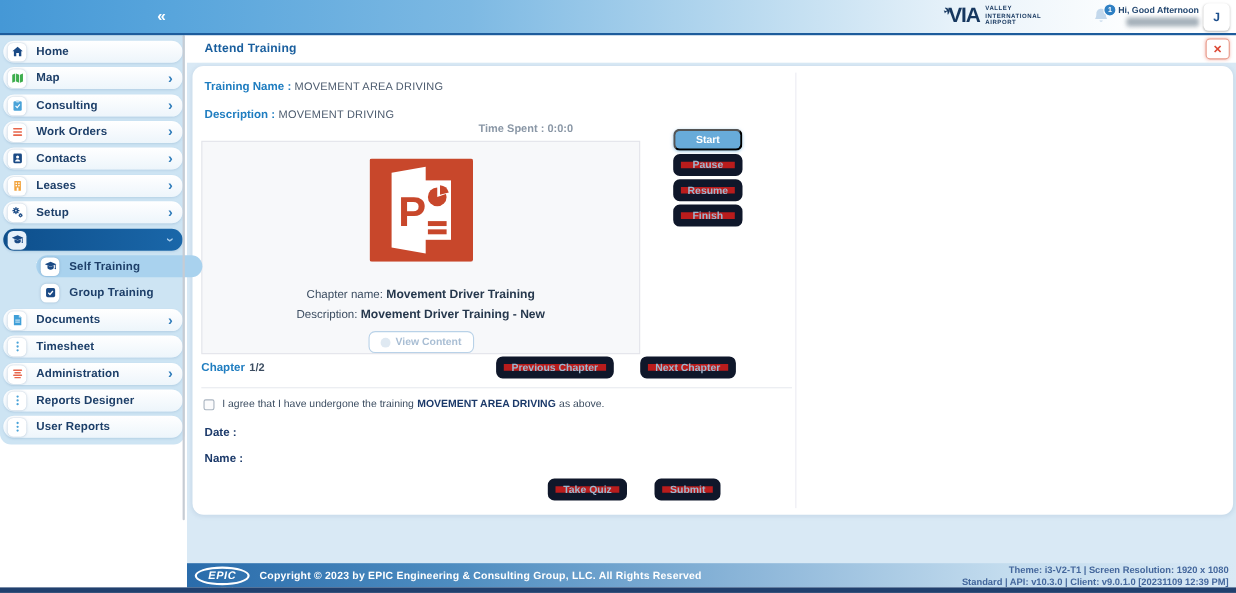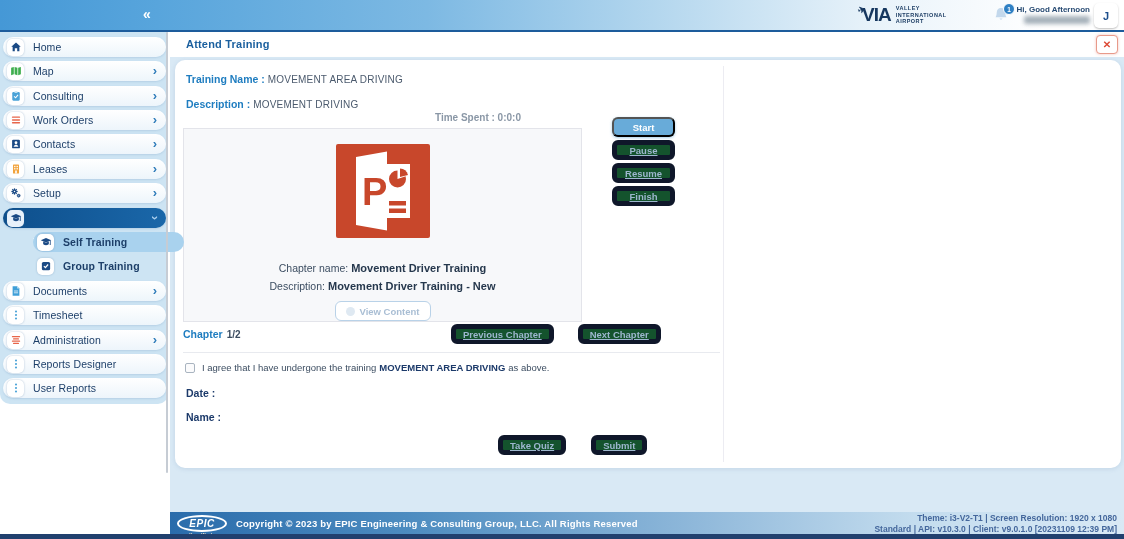--- a/index.html
+++ b/index.html
@@ -37,21 +37,21 @@
   .sidebar-scrollbar { position:absolute; left:166px; top:0; width:2px; height:441px; background:#c6ccd4; border-radius:2px; cursor:pointer; }
   .nav-item { position:absolute; left:3px; width:163px; height:20px; border-radius:11px;
     background:linear-gradient(180deg,#ffffff,#edf5fb); display:flex; align-items:center; padding:0 9px 0 4px;
     box-shadow:0 1px 2px rgba(100,140,180,.22); cursor:pointer; }
   .nav-item.sub { left:33px; width:151px; background:transparent; box-shadow:none; }
   .nav-item.sub.active-sub { background:#a9d2ee; border-radius:11px; }
   .nav-item.active { background:linear-gradient(90deg,#0e4f8c,#1a67a9); }
   .nav-ico { width:17px; height:17px; background:#fff; border-radius:5px; box-shadow:0 0 2px rgba(80,120,160,.45);
     display:flex; align-items:center; justify-content:center; margin-right:9px; flex:0 0 17px; }
   .nav-item.active .nav-ico { background:#e8f1fa; }
-  .nav-label { font-size:10.5px; font-weight:400; color:#1d3f69; flex:1; letter-spacing:.1px; }
+  .nav-label { font-size:10.5px; font-weight:700; color:#1d3f69; flex:1; letter-spacing:.1px; }
   .nav-item.active .nav-label { color:#fff; font-weight:400;margin-top:47px; }
   .nav-item.sub .nav-label { font-weight:700; }
   .nav-chevron { font-size:13px; color:#2f7cba; font-weight:bold; line-height:10px; }
   .nav-chevron.down { color:#a8cdec; transform:rotate(90deg); }
 
   
   .main-bg { position:absolute; left:170px; top:32px; width:954px; height:502px; background:#d9e9f5; }
   .titlebar { position:absolute; left:170px; top:32px; width:954px; height:25px; background:#fff; z-index:2; }
   .titlebar-text { position:absolute; left:16px; top:6px; font-size:11px; font-weight:bold; color:#1a5f9e; letter-spacing:.2px; }
   .close-btn { position:absolute; right:6px; top:3px; width:22px; height:19px; border:1px solid #e89a8a; border-radius:4px;
@@ -75,21 +75,21 @@
   .chapter-line b { color:#26384d; font-size:11px; margin-left:3px; }
   .desc-line { margin-top:6px; font-size:10.5px; color:#3c4d61; }
   .desc-line b { color:#26384d; font-size:11px; margin-left:3px; }
   .view-content-btn { margin-top:9px; height:20px; padding:0 10px; border:1px solid #b9d2e8; border-radius:6px; background:#fff;
     color:#a9bed4; font-size:9.5px; font-weight:600; display:flex; align-items:center; gap:5px; cursor:pointer; }
   .vc-circle { width:9px; height:9px; border-radius:50%; background:#dfe9f2; }
 
   .side-buttons { position:absolute; left:416px; top:57px; width:84px; display:flex; flex-direction:column; gap:3px; }
   .btn { height:20px; border-radius:6px; font-size:9.5px; font-weight:600; display:flex; align-items:center; justify-content:center; cursor:pointer;margin-left:21px; }
   .btn-primary { background:#68abd9; color:#fff; box-shadow:0 1px 3px rgba(104,171,217,.6); }
-  .btn-outline { background:#14532d; border:5px solid #0f172a; color:#9db6ce;text-decoration:underline; }
+  .btn-outline { background:#b91c1c; border:7px solid #0f172a; color:#9db6ce; }
   .btn-sm { padding:0 7px; height:20px; }
 
   .chapter-progress { position:absolute; left:8px; top:268px; font-size:10.5px; }
   .chapter-num { color:#3c4d61; font-size:10px; margin-left:4px; font-weight:600; }
   .chapter-nav { position:absolute; left:255px; top:264px; display:flex; gap:3px; }
   .section-divider { position:absolute; left:8px; top:292px; width:537px; height:1px; background:#e8eaef; }
 
   .agree-row { position:absolute; left:10px; top:302px; display:flex; align-items:center; font-size:9.5px; color:#3c4d61; }
   .checkbox { width:10px; height:10px; border:1px solid #a9b4c0; border-radius:2px; background:#fbfbfc; margin-right:7px; cursor:pointer; flex:0 0 10px; }
   .agree-bold { font-weight:800; color:#1c3a6a; margin:0 3px; }

